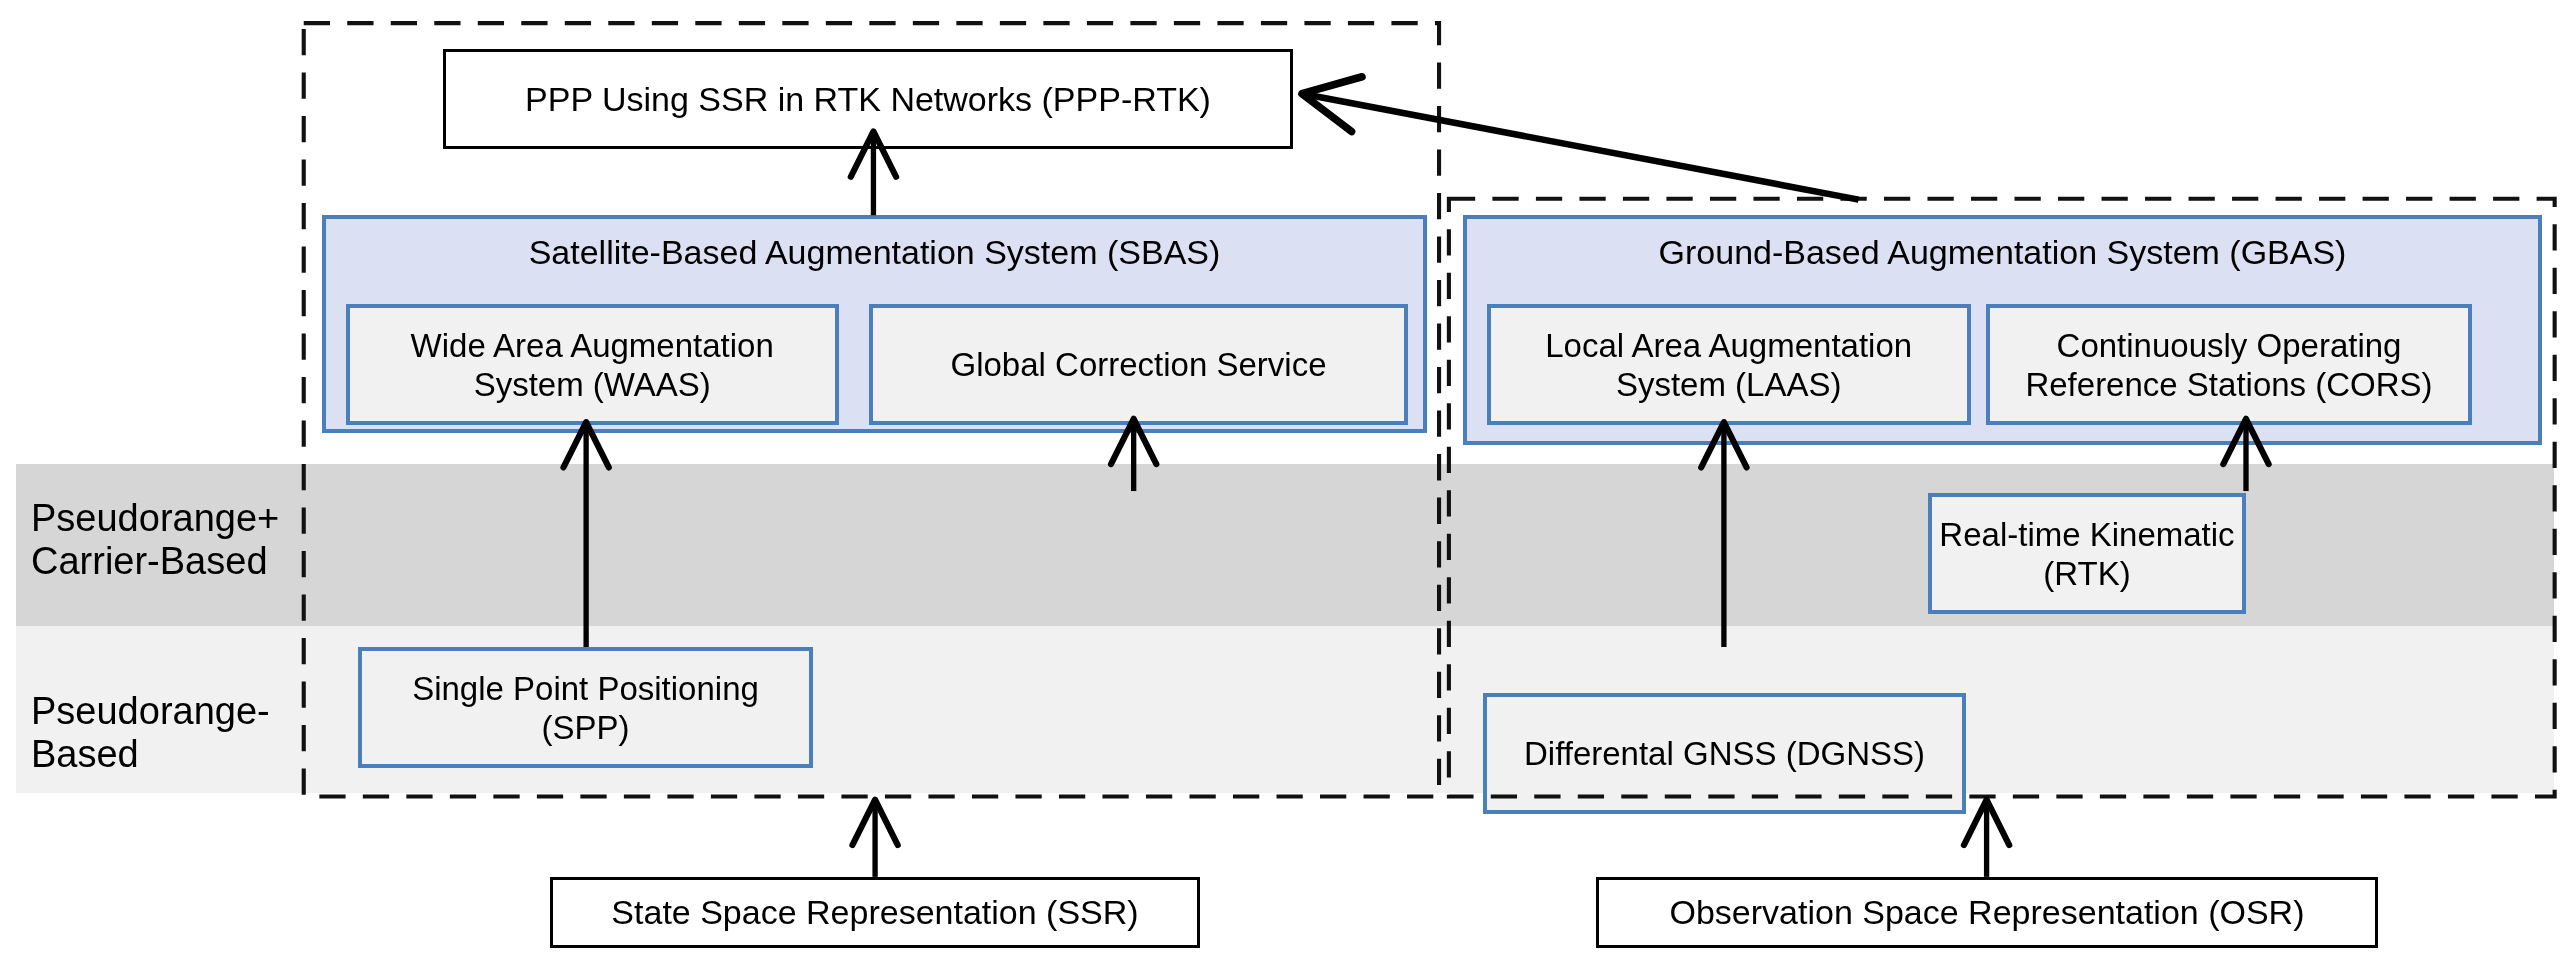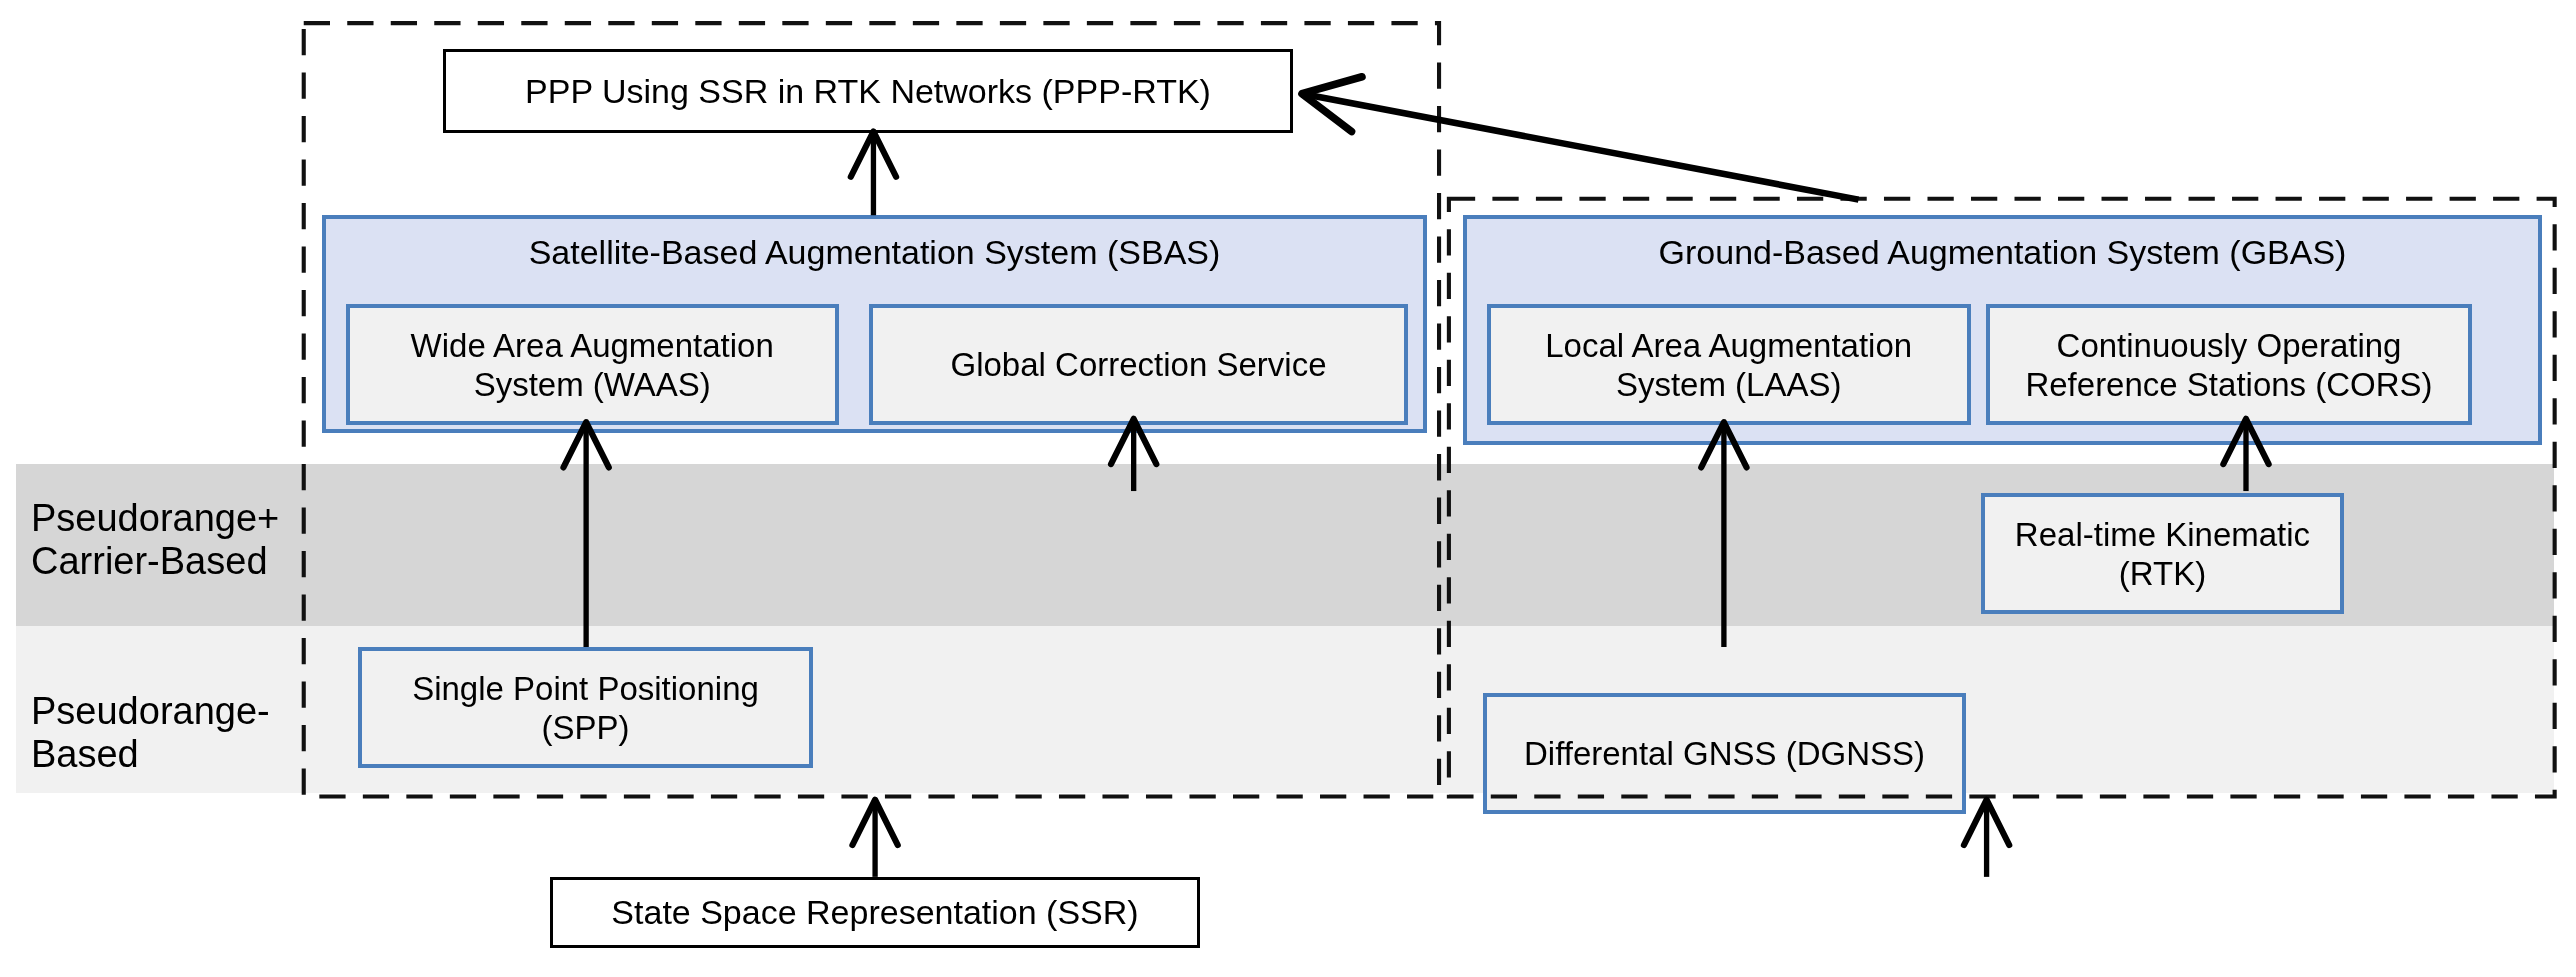--- a/index.html
+++ b/index.html
@@ -78,36 +78,36 @@
     border: 4.9px solid #4a7ebc;
     display: flex;
     flex-direction: column;
     align-items: center;
     justify-content: center;
     text-align: center;
     font-size: 33px;
     line-height: 39px;
   }
   #ppp   { left: 892px; top: 493px; width: 484px; }
-  #rtk   { left: 1981px; top: 493px; width: 363px; }
+  #rtk   { left: 1928px; top: 493px; width: 318px; }
   #spp   { left: 358px;  top: 647px; width: 455px; }
   #dgnss { left: 1483px; top: 647px; width: 483px; margin-top: 46px; }
 
   .plain-box {
     position: absolute;
     box-sizing: border-box;
     background: #ffffff;
     border: 3.3px solid #000000;
     display: flex;
     align-items: center;
     justify-content: center;
     text-align: center;
     font-size: 34px;
   }
-  #ppp-rtk { left: 443px;  top: 49px;   width: 850px; height: 84px; }
+  #ppp-rtk { left: 443px;  top: 49px;   width: 850px; height: 100px; }
   #ssr     { left: 550px;  top: 877px; width: 650px;  height: 71px; }
   #osr     { left: 1596px; top: 877px; width: 782px;  height: 71px; }
 
   #overlay {
     position: absolute;
     left: 0;
     top: 0;
     width: 2576px;
     height: 978px;
     pointer-events: none;
@@ -163,20 +163,23 @@
   </div>
   <div id="dgnss" class="tech-box">
     <div>Differental GNSS (DGNSS)</div>
   </div>
 
   <div id="ppp-rtk" class="plain-box">
     <span>PPP Using SSR in RTK Networks (PPP-RTK)</span>
   </div>
   <div id="ssr" class="plain-box">
     <span>State Space Representation (SSR)</span>
+  </div>
+  <div id="osr" class="plain-box">
+    <span>Observation Space Representation (OSR)</span>
   </div>
 
   <svg id="overlay" viewBox="0 0 3138 1191">
     <defs>
       <marker id="ah" viewBox="0 0 11 10.5" refX="10" refY="5.25" markerWidth="11" markerHeight="10.5" orient="auto" markerUnits="strokeWidth">
         <path d="M1.5,1 L10,5.25 L1.5,9.5" fill="none" stroke="#000000" stroke-width="1.15" stroke-linecap="round" stroke-linejoin="round"></path>
       </marker>
     </defs>
 
     <rect x="370" y="28" width="1383" height="942" fill="none" stroke="#111111" stroke-width="5" stroke-dasharray="32 21"></rect>

